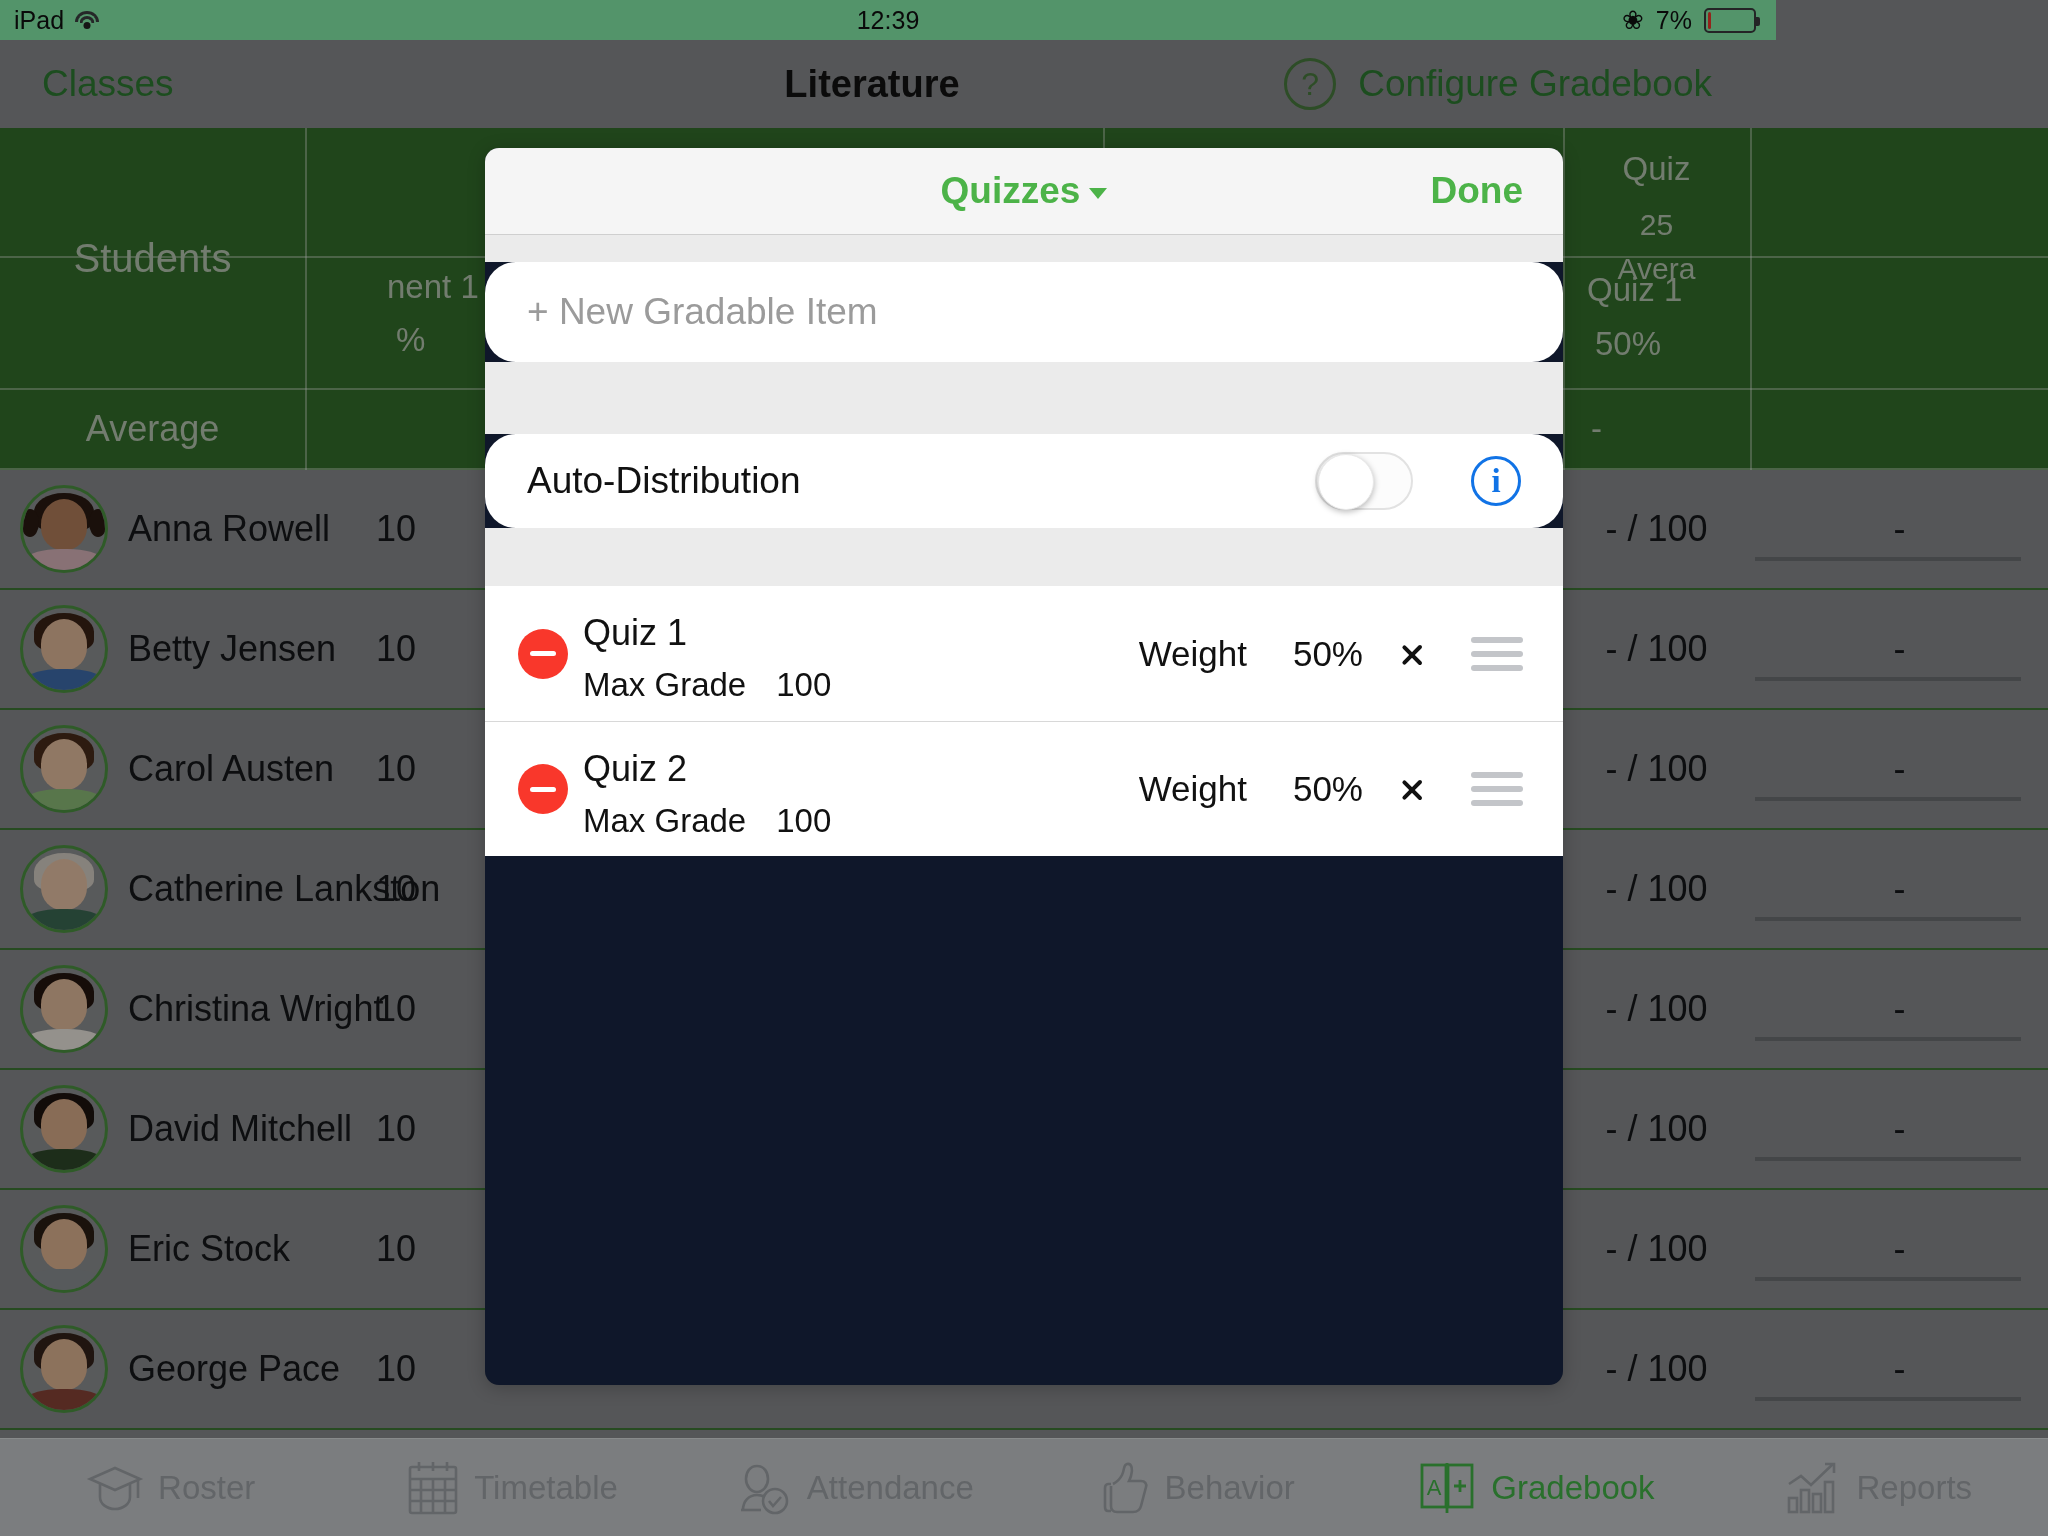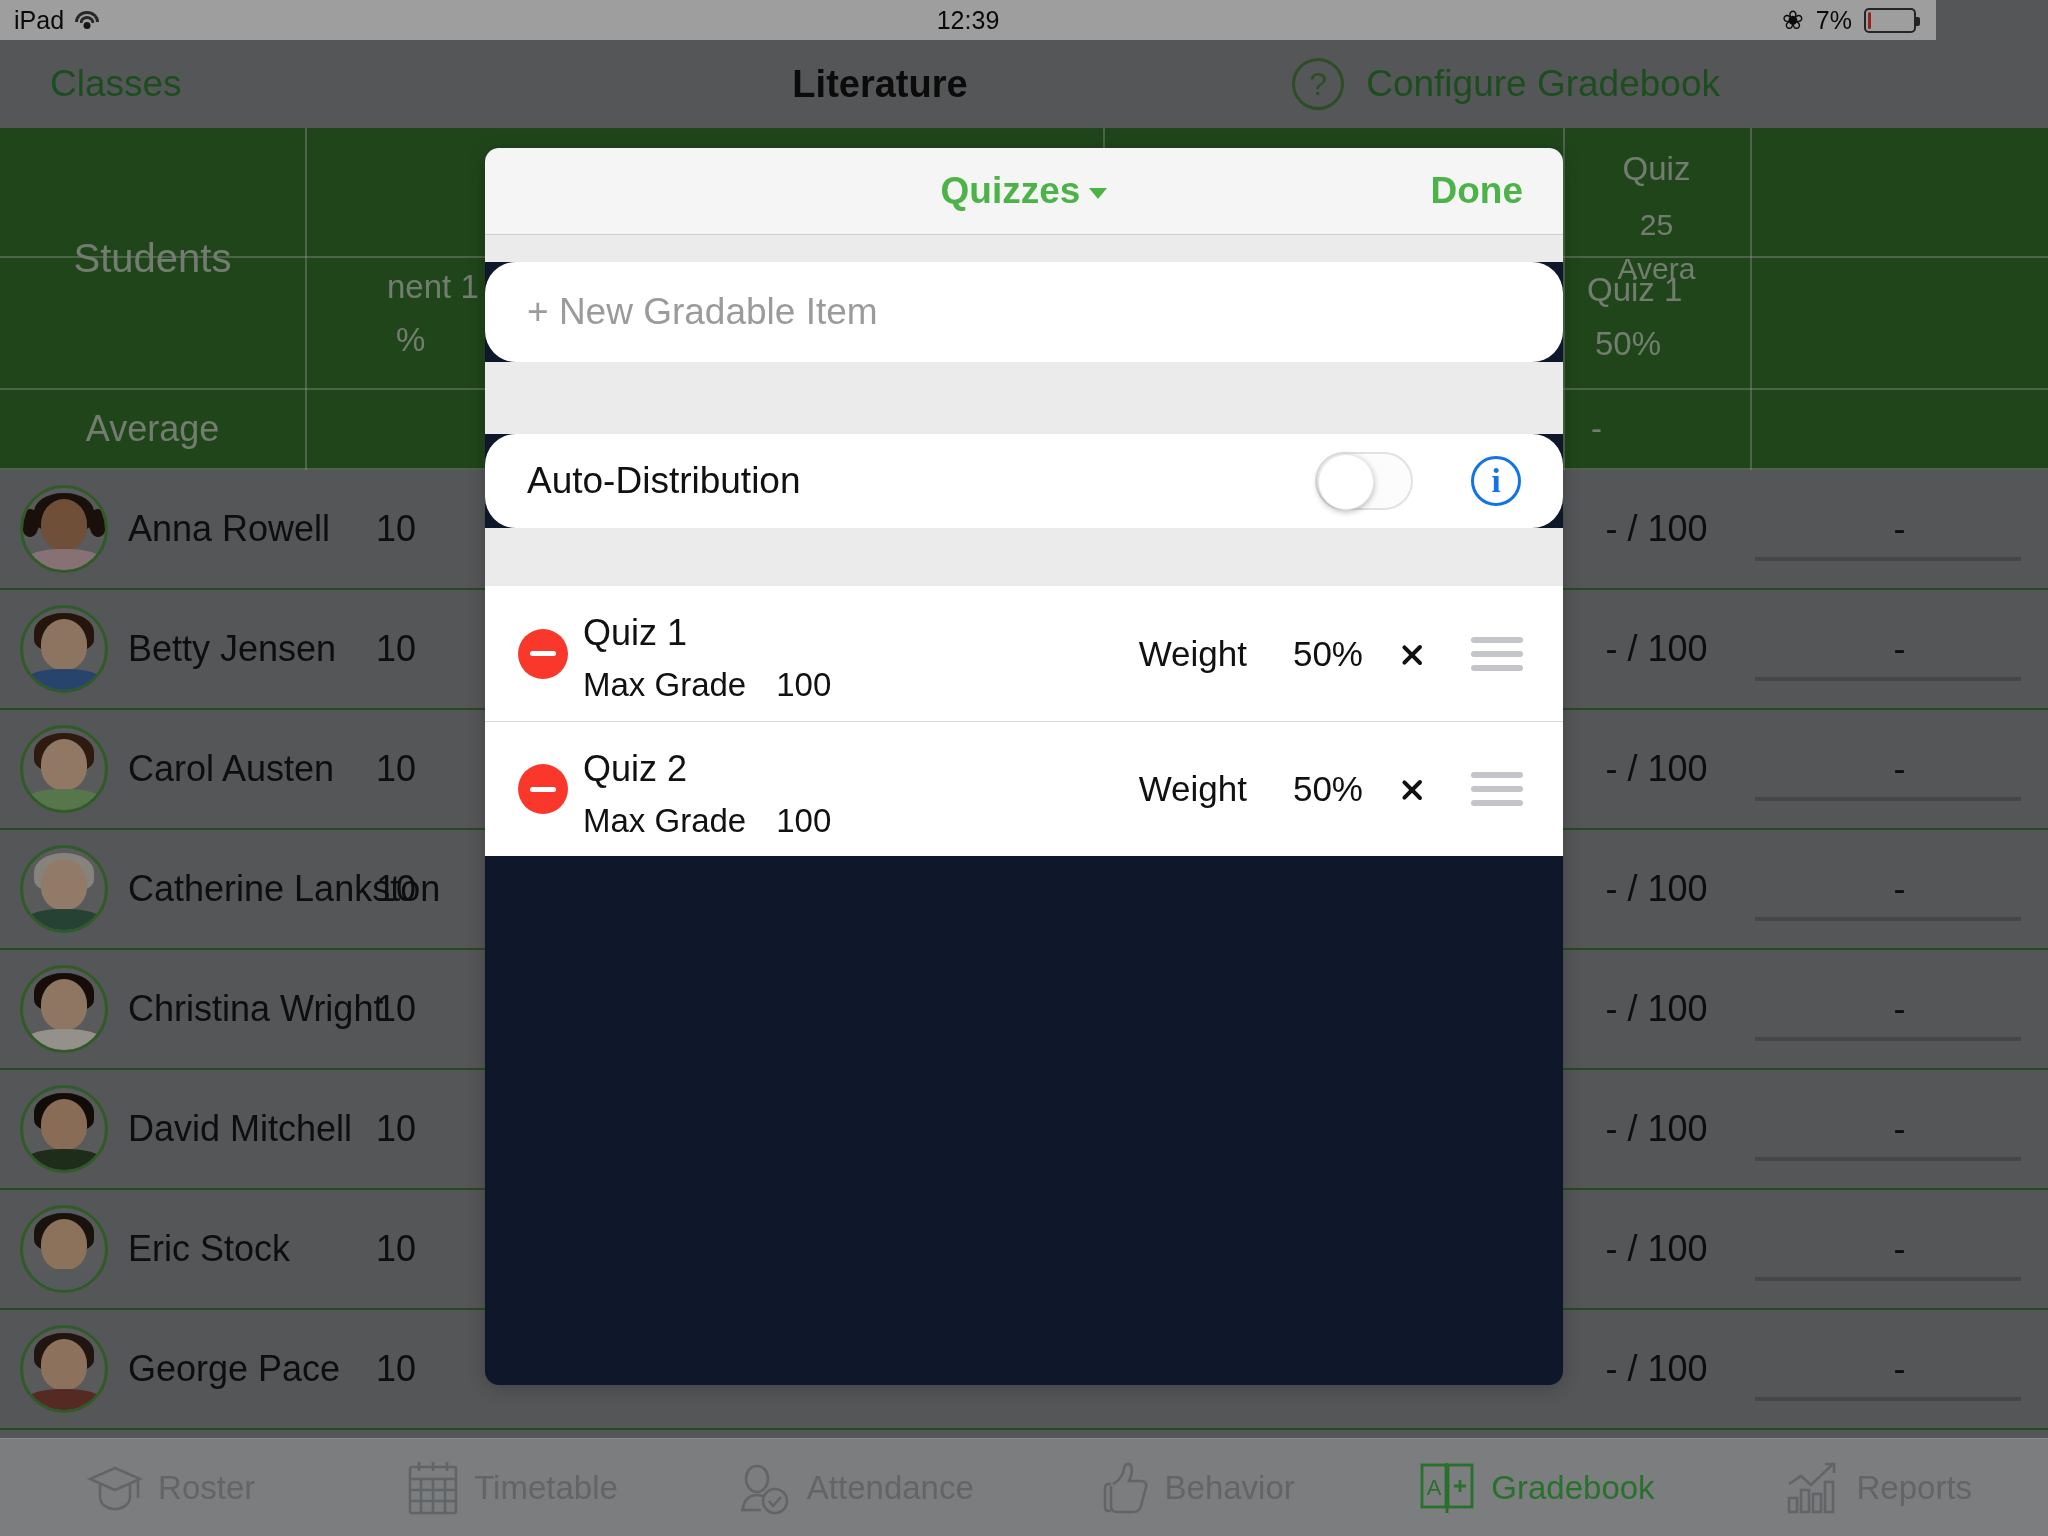--- a/index.html
+++ b/index.html
@@ -11,23 +11,23 @@
     background: #8a8c8e;
     -webkit-font-smoothing: antialiased;
   }
   #app { position: relative; width: 2048px; height: 1536px; }
 
   
   .dim { position: absolute; inset: 0; background: rgba(0,0,0,0.38); pointer-events: none; }
 
   
   .statusbar {
-    position: absolute; top: 0; left: 0; width: 1936px; height: 40px;
+    position: absolute; top: 0; left: 0; width: 1776px; height: 40px;
     display: flex; align-items: center; color: #111; font-size: 25px;
-    background: #ffffff;
+    background: #86efac;
   }
   .sb-left { display: flex; align-items: center; gap: 10px; padding-left: 14px; }
   .sb-center { position: absolute; left: 0; right: 0; text-align: center; font-size: 25px; }
   .sb-right { position: absolute; right: 20px; display: flex; align-items: center; gap: 12px; }
   .wifi-icon { display: inline-block; width: 26px; height: 20px; position: relative; }
   .wifi-icon span {
     position:absolute; left:50%; transform:translateX(-50%);
     border: 3px solid #3d3f41; border-bottom: none; border-radius: 50% 50% 0 0 / 100% 100% 0 0;
   }
   .wifi-icon .w3 { width: 24px; height: 11px; top: 1px; }
@@ -39,21 +39,21 @@
     position: relative; display: inline-block; vertical-align: middle;
   }
   .batt::after {
     content: ""; position: absolute; right: -6px; top: 7px; width: 4px; height: 9px;
     background: #3a3c3e; border-radius: 0 2px 2px 0;
   }
   .batt .lvl { position: absolute; left: 2px; top: 2px; bottom: 2px; width: 7%; background: #ef3b2d; border-radius: 2px; }
 
   
   .navbar {
-    position: absolute; top: 40px; left: 8px; width: 1744px; height: 88px;
+    position: absolute; top: 40px; left: 0; width: 1744px; height: 88px;
     background: #8a8c8e;
   }
   .nav-back {
     position: absolute; left: 42px; top: 50%; transform: translateY(-50%);
     color: #2e7d32; font-size: 37px;
   }
   .nav-title {
     position: absolute; left: 0; right: 0; top: 50%; transform: translateY(-50%);
     text-align: center; color: #121212; font-size: 38px; font-weight: 600;
   }

